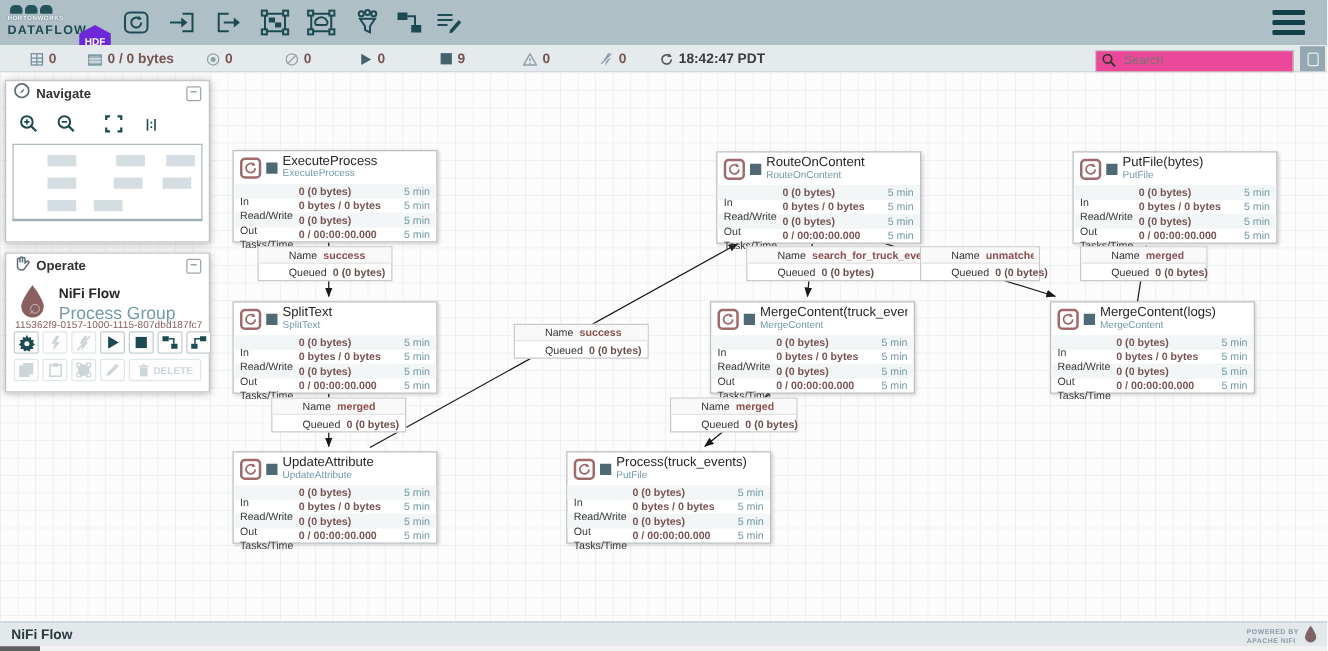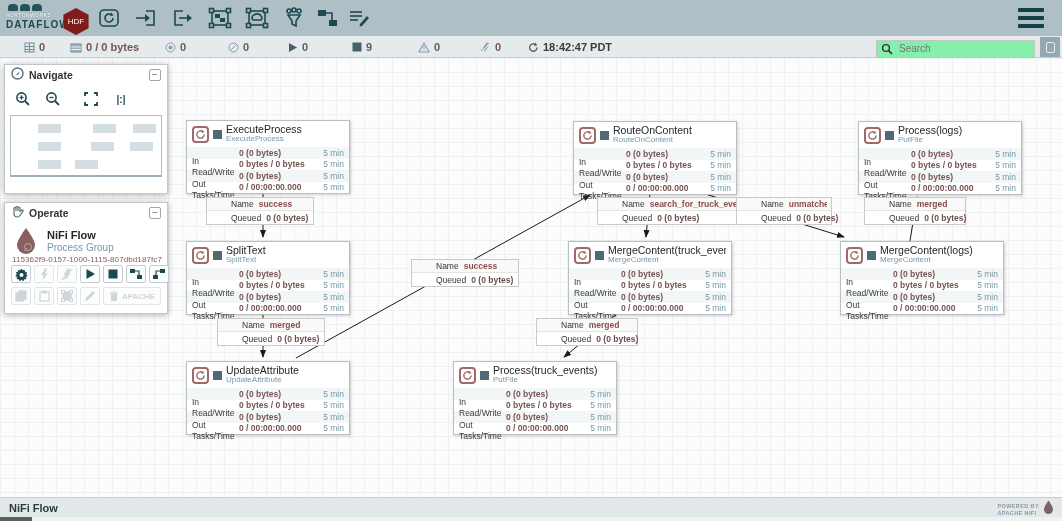--- a/index.html
+++ b/index.html
@@ -6,35 +6,35 @@
   html,body { width:1062px; height:521px; overflow:hidden; }
   body { font-family:"Liberation Sans", sans-serif; }
   #app { position:relative; width:1062px; height:521px; background:#fff; overflow:hidden; }
 
   
   #header { position:absolute; left:0; top:0; width:1062px; height:36px; background:#aebfc5; }
   #brand { position:absolute; left:6px; top:2px; width:88px; height:32px; }
   .eleph { position:absolute; top:2px; width:10px; height:7px; background:#24535b; border-radius:4px 4px 1px 1px; }
   #brand-top { position:absolute; left:0; top:10px; font-size:5px; font-weight:bold; color:#fff; letter-spacing:.4px; text-shadow:0 0 1px #24535b; }
   #brand-bottom { position:absolute; left:0; top:17px; font-size:10px; font-weight:bold; color:#1d4a52; letter-spacing:1px; }
-  #hdf-badge { position:absolute; left:56px; top:6px; width:28px; height:27px; background:#7f1d1d;
+  #hdf-badge { position:absolute; left:56px; top:18px; width:28px; height:27px; background:#6d28d9;
     clip-path:polygon(50% 0,95% 25%,95% 75%,50% 100%,5% 75%,5% 25%); display:flex; align-items:center; justify-content:center;
-    color:#fff; font-size:8px; font-weight:normal; }
+    color:#fff; font-size:8px; font-weight:bold; }
   .tool-btn { position:absolute; top:6px; width:28px; height:24px; display:flex; align-items:center; justify-content:center; cursor:pointer; }
   .tool-btn svg { stroke:#1d4a52; fill:none; stroke-width:1.6; }
   #menu-btn { position:absolute; right:18px; top:8px; width:26px; height:20px; display:flex; flex-direction:column; justify-content:space-between; cursor:pointer; }
   #menu-btn span { display:block; height:4px; background:#114047; border-radius:1px; }
 
   
   #statusbar { position:absolute; left:0; top:36px; width:1062px; height:22px; background:#e5eaec; border-bottom:1px solid #c9d1d5; }
   .sb-item { position:absolute; top:3px; height:16px; display:flex; align-items:center; gap:4px; font-size:11px; font-weight:bold; color:#775351; }
   .sb-ico { display:flex; align-items:center; }
   #sb-refresh { position:absolute; top:3px; height:16px; display:flex; align-items:center; gap:4px; font-size:11px; color:#3c3c3c; font-weight:bold;justify-content:flex-end; }
   #search-wrap { position:absolute; left:876px; top:2px; width:159px; height:18px; }
-  #search-input { width:100%; height:100%; border:1px solid #c4c4c4; background:#86efac; font-size:10px; padding:0 16px 0 22px; color:#333; outline:none; font-family:"Liberation Sans",sans-serif; }
+  #search-input { width:100%; height:100%; border:1px solid #c4c4c4; background:#ec4899; font-size:10px; padding:0 16px 0 22px; color:#333; outline:none; font-family:"Liberation Sans",sans-serif; }
   #search-icon { position:absolute; left:5px; top:3px; }
   #search-side-btn { position:absolute; left:1040px; top:1px; width:20px; height:20px; background:#93a8b1; display:flex; align-items:center; justify-content:center; cursor:pointer; }
   #search-side-btn span { width:9px; height:11px; border:1.5px solid #e9eef0; border-radius:2px; }
 
   
   #canvas { position:absolute; left:0; top:58px; width:1062px; height:439px; background-color:#fcfcfd;
     background-image:linear-gradient(#eef1f3 1px, transparent 1px), linear-gradient(90deg,#eef1f3 1px, transparent 1px);
     background-size:14px 14px; overflow:hidden; }
   #edges { position:absolute; left:0; top:0; z-index:1; }
   #edges line { stroke:#1a1a1a; stroke-width:1; }
@@ -46,21 +46,21 @@
   .collapse-btn { width:12px; height:12px; border:1px solid #9aa7ad; color:#5a6f7a; font-size:10px; line-height:9px; text-align:center; cursor:pointer; border-radius:2px; }
   #navigate { left:4px; top:6px; width:164px; height:130px; }
   #nav-tools { display:flex; gap:6px; padding:4px 6px 2px 6px; }
   .nav-tool { width:24px; height:20px; display:flex; align-items:center; justify-content:center; cursor:pointer; color:#1d4a52; font-weight:bold; font-size:10px; }
   #minimap { position:absolute; left:5px; top:50px; width:152px; height:62px; background:#fff; border:1px solid #aebbc1; border-bottom:2px solid #9fb0b8; cursor:pointer; }
   .mini-rect { position:absolute; background:#d4dde1; width:23px; height:9px; }
 
   #operate { left:4px; top:144px; width:164px; height:112px; }
   #op-logo { position:absolute; left:10px; top:24px; }
   #op-flow-name { position:absolute; left:42px; top:26px; font-size:11px; font-weight:bold; color:#262626; }
-  #op-flow-type { position:absolute; left:42px; top:39px; font-size:10px; color:#7399a8; }
+  #op-flow-type { position:absolute; left:42px; top:39px; font-size:14px; color:#7399a8; }
   #op-id { position:absolute; left:7px; top:52px; font-size:8px; color:#8a5a5a; letter-spacing:.1px; }
   .op-row { position:absolute; left:6px; display:flex; gap:3px; }
   .ob { width:20px; height:18px; border:1px solid #c3cdd1; background:#fdfdfd; display:flex; align-items:center; justify-content:center; cursor:pointer; border-radius:2px; }
   .ob svg { stroke:#1d4a52; fill:#1d4a52; }
   .ob.dis { border-color:#e0e7ea; cursor:default; }
   .ob.dis svg { stroke:#ccd6da; fill:#ccd6da; }
   .ob.wide { width:58px; gap:3px; font-size:8px; color:#ccd6da; font-weight:bold; }
 
   
   .proc { position:absolute; width:164px; background:#fff; border:1px solid #b9bebf; box-shadow:1px 1px 3px rgba(0,0,0,.18); z-index:3; cursor:pointer; }
@@ -426,21 +426,21 @@
             <svg width="12" height="12" viewBox="0 0 12 12">
               <path d="M1 11 L4 10 L11 3 L9 1 L2 8 Z" stroke="none"></path>
             </svg>
           </span>
         <span class="ob dis wide">
             <svg width="10" height="11" viewBox="0 0 10 11">
               <rect x="2" y="3" width="6" height="7" stroke="none"></rect>
               <rect x="1" y="1.5" width="8" height="1.2" stroke="none"></rect>
               <rect x="3.8" y="0.3" width="2.4" height="1.2" stroke="none"></rect>
             </svg>
-            <span>APACHE</span>
+            <span>DELETE</span>
           </span>
       </div>
     </div>
 
     <div class="proc" style="left:186px;top:62px">
       <div class="proc-head">
         <span class="proc-icon">
             <svg width="11" height="11" viewBox="0 0 12 12">
               <path d="M10 6 a4 4 0 1 1-1.3-3" fill="none" stroke="#9e6a6a" stroke-width="1.5"></path>
               <path d="M8.2 0.8 L10.4 3.6 L7 4 Z" fill="#9e6a6a"></path>
@@ -657,21 +657,21 @@
     <div class="proc" style="left:858px;top:63px">
       <div class="proc-head">
         <span class="proc-icon">
             <svg width="11" height="11" viewBox="0 0 12 12">
               <path d="M10 6 a4 4 0 1 1-1.3-3" fill="none" stroke="#9e6a6a" stroke-width="1.5"></path>
               <path d="M8.2 0.8 L10.4 3.6 L7 4 Z" fill="#9e6a6a"></path>
             </svg>
           </span>
         <span class="stop-sq"></span>
         <span class="proc-names">
-            <span class="proc-name">Process(logs)</span>
+            <span class="proc-name">PutFile(bytes)</span>
             <span class="proc-type">PutFile</span>
           </span>
       </div>
       <div class="prow odd">
           <span class="pl">In</span>
           <span class="pv">0 (0 bytes)</span>
           <span class="pm">5 min</span>
         </div>
       <div class="prow">
           <span class="pl">Read/Write</span>

